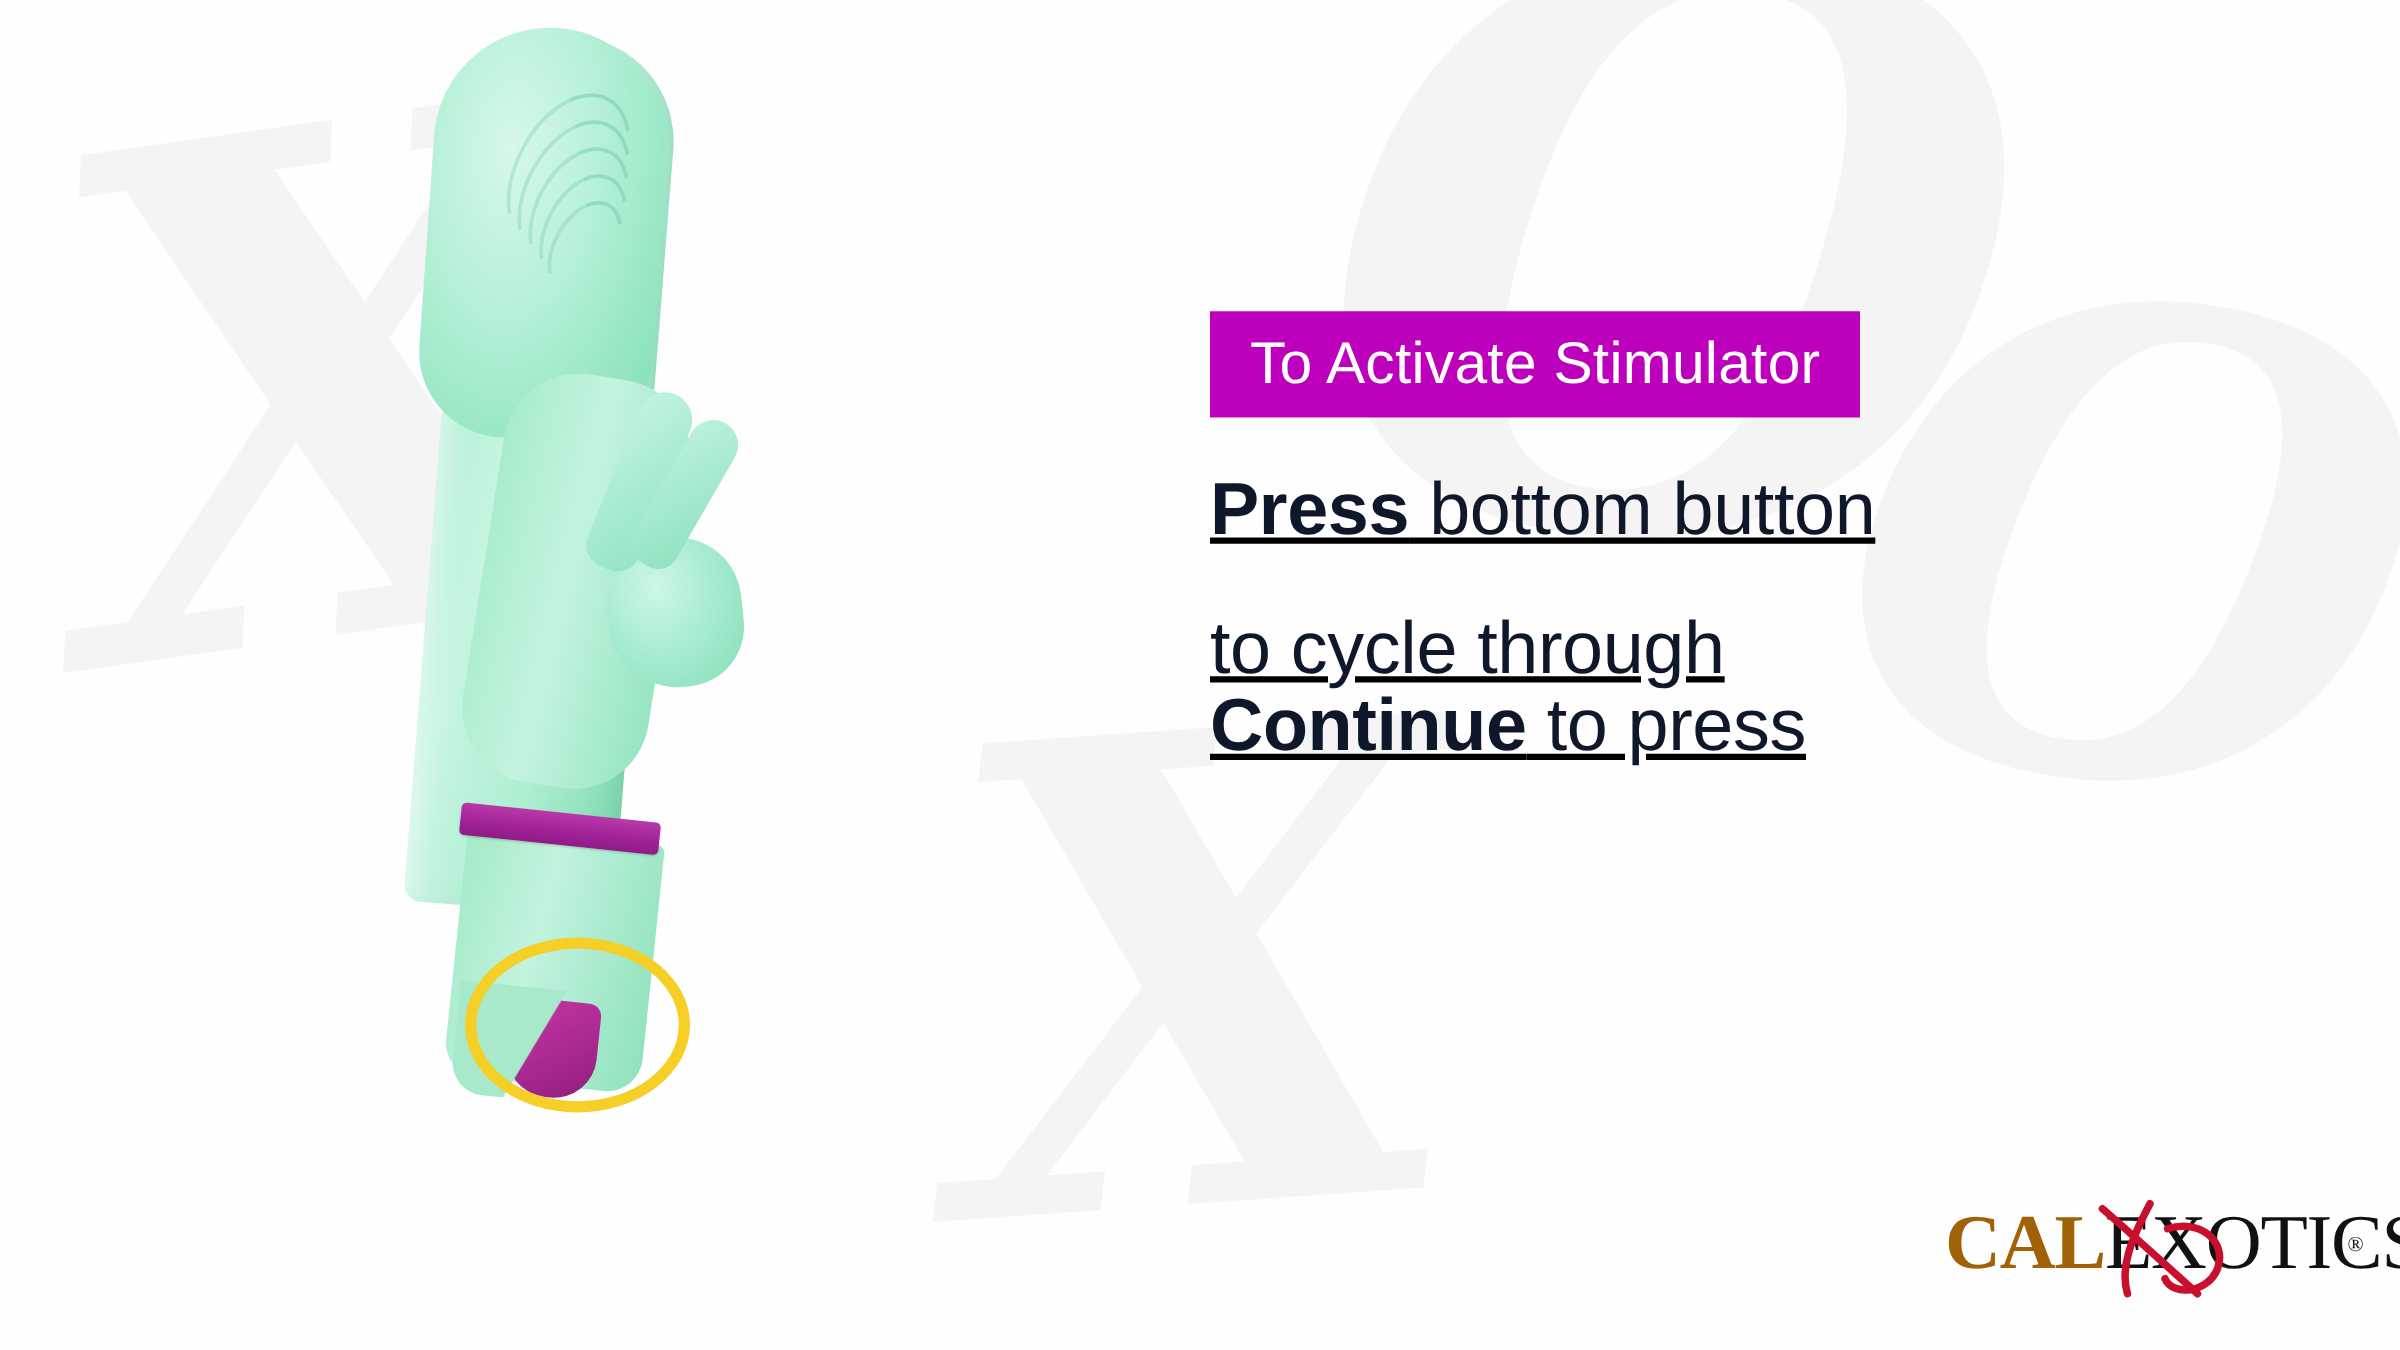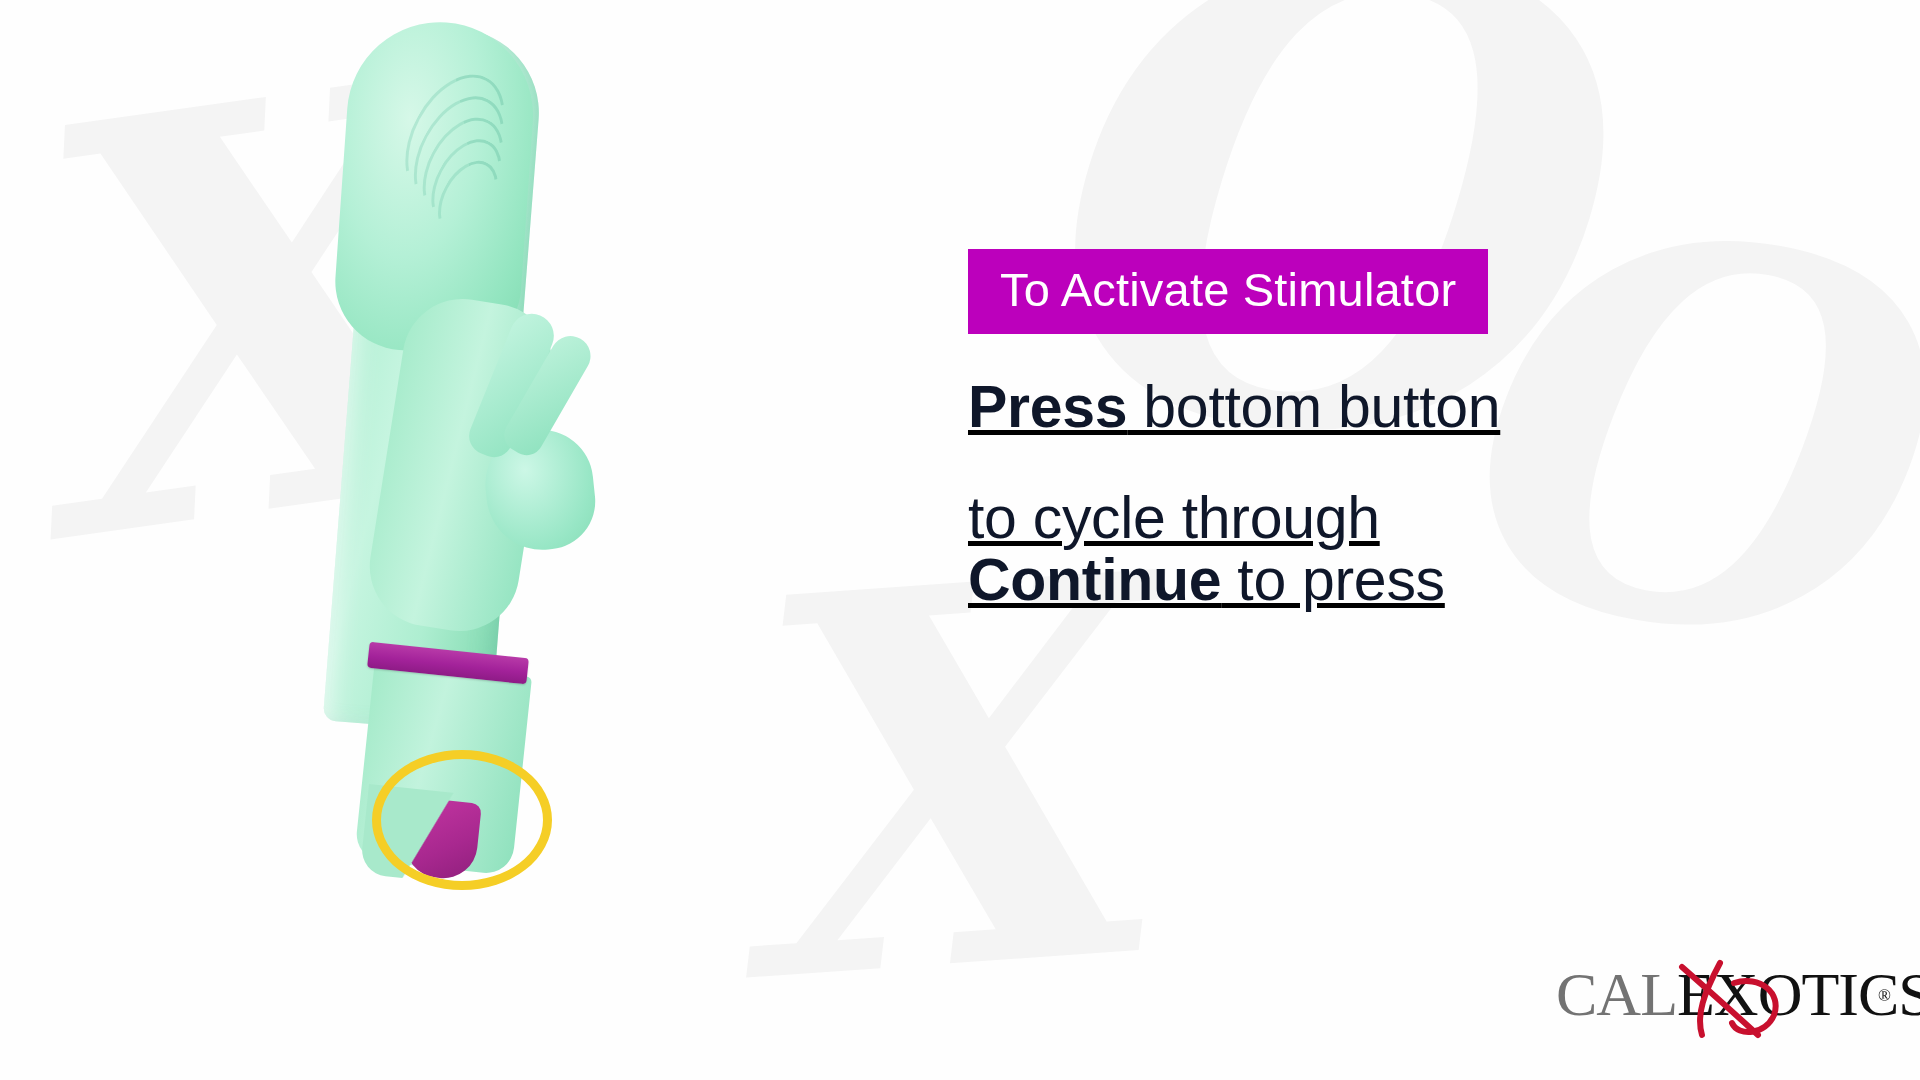--- a/index.html
+++ b/index.html
@@ -93,21 +93,21 @@
   .para{color:#0f172a;font-size:59px;line-height:1.06;letter-spacing:-.3px;}
   .p1{margin-top:42px;}
   .p2{margin-top:48px;}
   .lead{font-weight:700;}
   .ln{display:block;white-space:nowrap;}
 
   
   #logo{position:absolute;left:1556px;top:963px;width:330px;height:70px;
         font-family:"Liberation Serif",serif;}
   .logowrap{position:relative;font-size:62px;line-height:62px;letter-spacing:-1px;white-space:nowrap;}
-  .cal{color:#737373;font-weight:400;text-align:right;}
+  .cal{color:#a16207;font-weight:700;text-align:right;}
   .exotics{color:#111111;font-weight:400;}
   .swirl{position:absolute;left:118px;top:-10px;width:120px;height:86px;pointer-events:none;}
   .reg{position:absolute;right:-4px;top:2px;font-size:17px;color:#111;}
 </style>
 </head>
 <body>
 
 <div id="stage">
 
   <div class="wm wm1">X</div>

